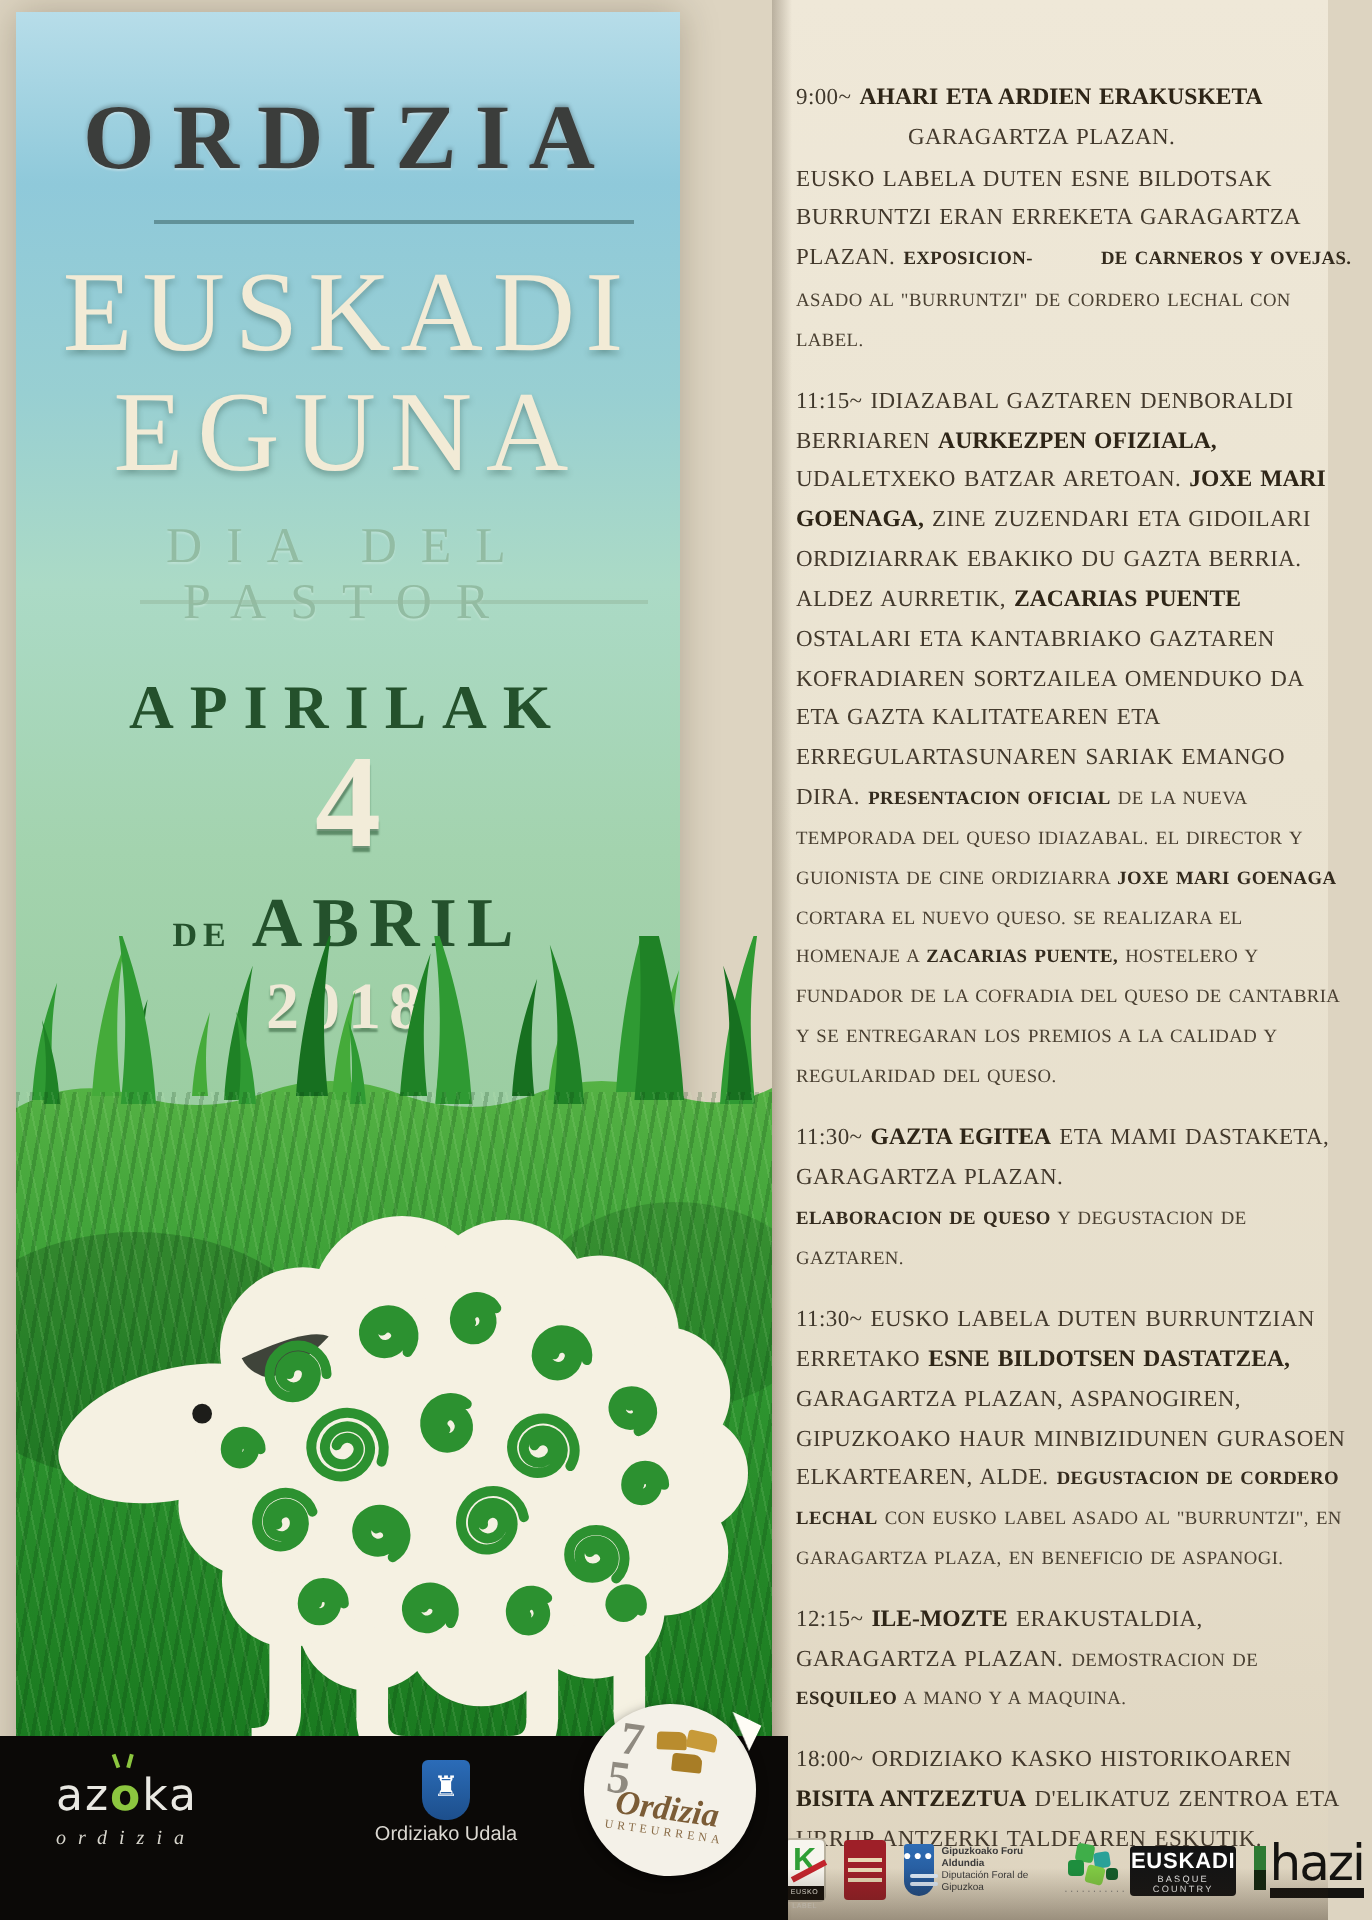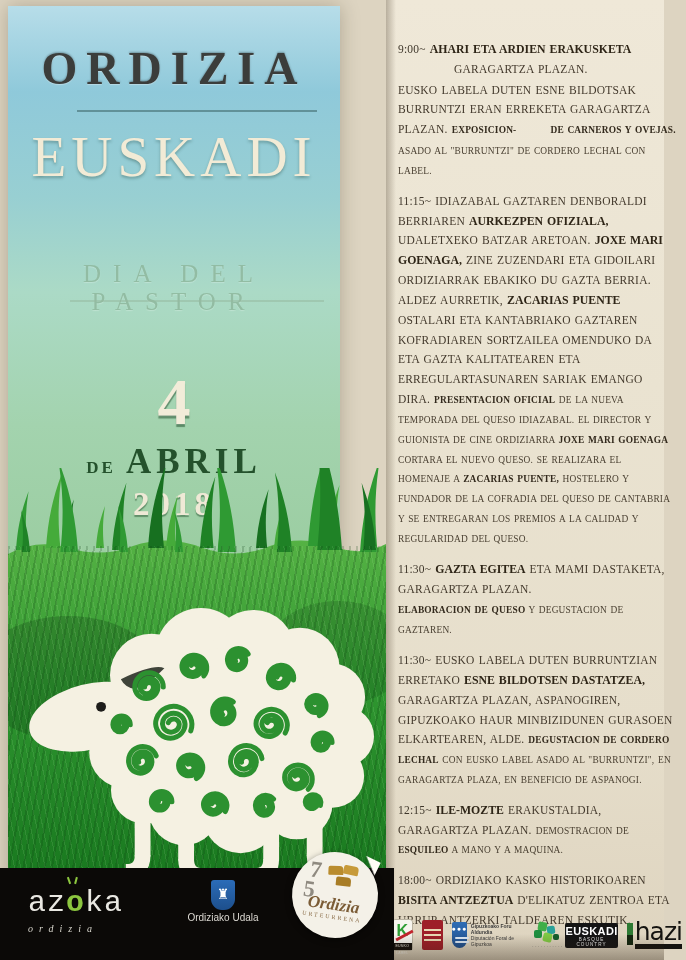--- a/index.html
+++ b/index.html
@@ -34,21 +34,21 @@
   #grass-tex{position:absolute;left:0;top:540px;width:378px;height:322px;
     background:
       repeating-linear-gradient(100deg,rgba(8,55,12,.20) 0 2px,transparent 2px 7px),
       repeating-linear-gradient(78deg,rgba(220,255,200,.10) 0 1px,transparent 1px 6px);}
   #sheep-svg{position:absolute;left:10px;top:590px;width:356px;height:280px;}
 
   
   #band{position:absolute;left:-8px;bottom:0;width:394px;height:92px;background:#0b0907;z-index:6;}
   .azoka{position:absolute;left:28px;top:18px;color:#e9e8e2;
          font-family:"DejaVu Sans","Liberation Sans",sans-serif;}
-  .azoka .word{font-size:30px;letter-spacing:1px;font-family:Liberation Mono, monospace;}
+  .azoka .word{font-size:22px;letter-spacing:1px;}
   .azoka .o{color:#8cc63f;position:relative;font-weight:bold;}
   .azoka .o .tick{position:absolute;width:2px;height:7px;background:#8cc63f;top:-9px;}
   .azoka .o .t1{left:2px;transform:rotate(-20deg);}
   .azoka .o .t2{left:9px;transform:rotate(15deg);}
   .azoka .sub{font-family:"Liberation Serif",serif;font-style:italic;font-size:10px;
               letter-spacing:6px;margin-top:3px;color:#d8d6cd;}
   .udala{position:absolute;left:178px;top:12px;width:90px;text-align:center;}
   .shield{width:24px;height:30px;margin:0 auto;border-radius:3px 3px 11px 11px;
           background:linear-gradient(#2b6cb8,#1d4f8c);color:#fff;font-size:14px;
           line-height:30px;text-align:center;}
@@ -129,22 +129,24 @@
 </style>
 </head>
 <body>
 
 <div id="stage">
 
   <div id="poster">
     <div class="ptext town">ORDIZIA</div>
     <div class="rule1"></div>
     <div class="ptext title1">EUSKADI</div>
+    <div class="ptext title2">EGUNA</div>
     <div class="ptext pastor">DIA DEL PASTOR</div>
     <div class="rule2"></div>
+    <div class="ptext apirilak">APIRILAK</div>
     <div class="ptext day">4</div>
     <div class="ptext deabril">
       <span class="de">DE</span><span class="abril">ABRIL</span>
     </div>
     <div class="ptext year">2018</div>
 
     <svg id="grass-svg" viewBox="0 0 378 400" preserveAspectRatio="none">
       <defs>
         <linearGradient id="gg" x1="0" y1="0" x2="0" y2="1">
           <stop offset="0" stop-color="#55b244"></stop>

